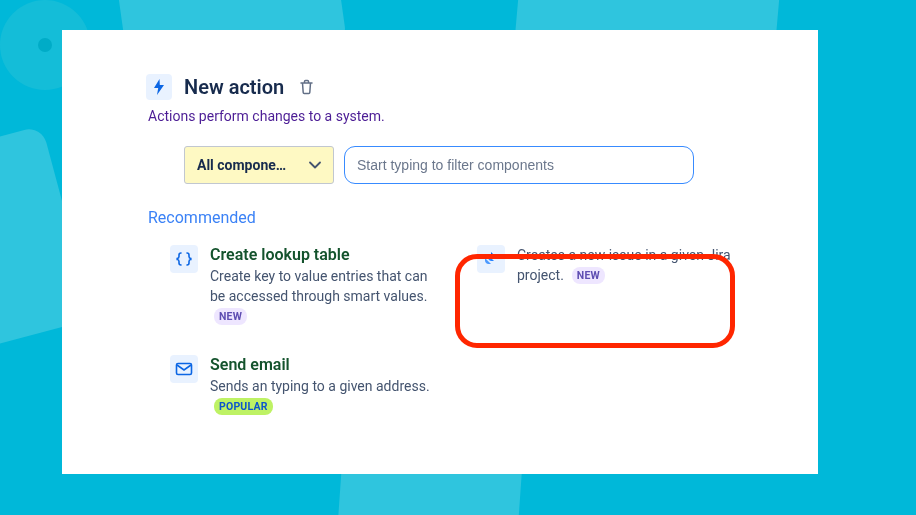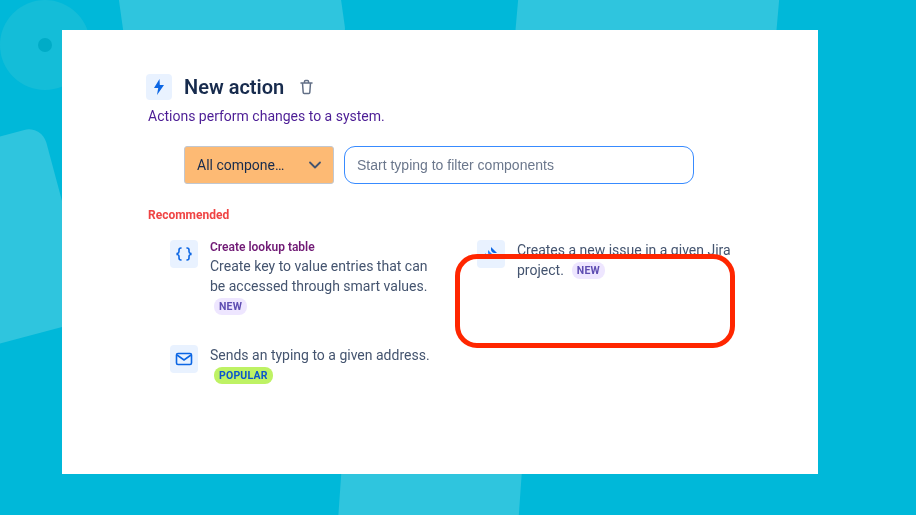--- a/index.html
+++ b/index.html
@@ -33,45 +33,45 @@
     flex-shrink:0;
   }
   .title { font-size: 20px; font-weight: 600; color:#172b4d; }
   .trash-btn { width:20px;height:20px;display:flex;align-items:center;justify-content:center;cursor:pointer;color:#626f86; }
 
   .subtitle { color:#4c1d95; font-size:14px; margin-left: 2px; margin-bottom: 22px; }
 
   .filter-row { display:flex; gap:10px; margin-left: 38px; margin-bottom: 24px; }
   .dropdown {
     width: 150px; height: 38px; border:1px solid #c1c7d0; border-radius:3px;
-    background:#fdba74; display:flex; align-items:center; justify-content:space-between;
-    padding: 0 12px; color:#172b4d; font-size:14px; cursor:pointer;
+    background:#fef9c3; display:flex; align-items:center; justify-content:space-between;
+    padding: 0 12px; color:#172b4d; font-size:14px; cursor:pointer;font-weight:bold;
   }
   .dropdown span.label{overflow:hidden;text-overflow:ellipsis;white-space:nowrap;}
   .search-input {
     flex:1; max-width: 350px; height: 38px;
     border:1.5px solid #388bff; border-radius:11px;
     padding: 0 12px; font-size:14px; color:#172b4d; outline:none;
   }
   .search-input::placeholder{color:#6b778c;}
 
-  .section-title { font-size:12px; font-weight:700; color:#ef4444; margin-left:2px; margin-bottom:14px; }
+  .section-title { font-size:16px; font-weight:400; color:#3b82f6; margin-left:2px; margin-bottom:14px; }
 
   .grid {
     display:grid;
     grid-template-columns: 1fr 1fr;
     column-gap: 18px; row-gap: 22px;
     margin-left: 20px;
   }
   .card { display:flex; gap:12px; align-items:flex-start; max-width:280px; padding:4px; border-radius:6px;}
   .card-icon {
     width:28px;height:28px;border-radius:4px;background:#e9f2ff;
     display:flex;align-items:center;justify-content:center;flex-shrink:0;color:#0c66e4;
   }
-  .card-title{font-size:12px;font-weight:600;color:#701a75;margin-bottom:2px;}
+  .card-title{font-size:16px;font-weight:600;color:#14532d;margin-bottom:2px;}
   .card-desc{font-size:14px;color:#44546f;line-height:1.35;}
   .badge{
     display:inline-block;font-size:10.5px;font-weight:700;letter-spacing:.2px;
     padding:2px 5px;border-radius:8px;margin-left:4px;vertical-align:middle;
   }
   .badge-new{background:#eee6ff;color:#5e4db2;}
   .badge-popular{background:#bef264;color:#0c55cc;}
 
   .highlight-ring{
     position:absolute;
@@ -149,20 +149,21 @@
     </div>
 
     <div class="card">
       <div class="card-icon">
         <svg width="18" height="14" viewBox="0 0 18 14">
             <rect x="1.5" y="1.5" width="15" height="11" rx="1.5" stroke="#0c66e4" stroke-width="1.6" fill="none"></rect>
             <path d="M2 3 L9 8 L16 3" stroke="#0c66e4" stroke-width="1.6" fill="none"></path>
           </svg>
       </div>
       <div>
+        <div class="card-title">Send email</div>
         <span class="card-desc">Sends an typing to a given address.</span>
         <span class="badge badge-popular">POPULAR</span>
       </div>
     </div>
 
   </div>
 
   <div class="highlight-ring" style="top:224px;left:393px;width:280px;height:94px;"></div>
 </div>
 

